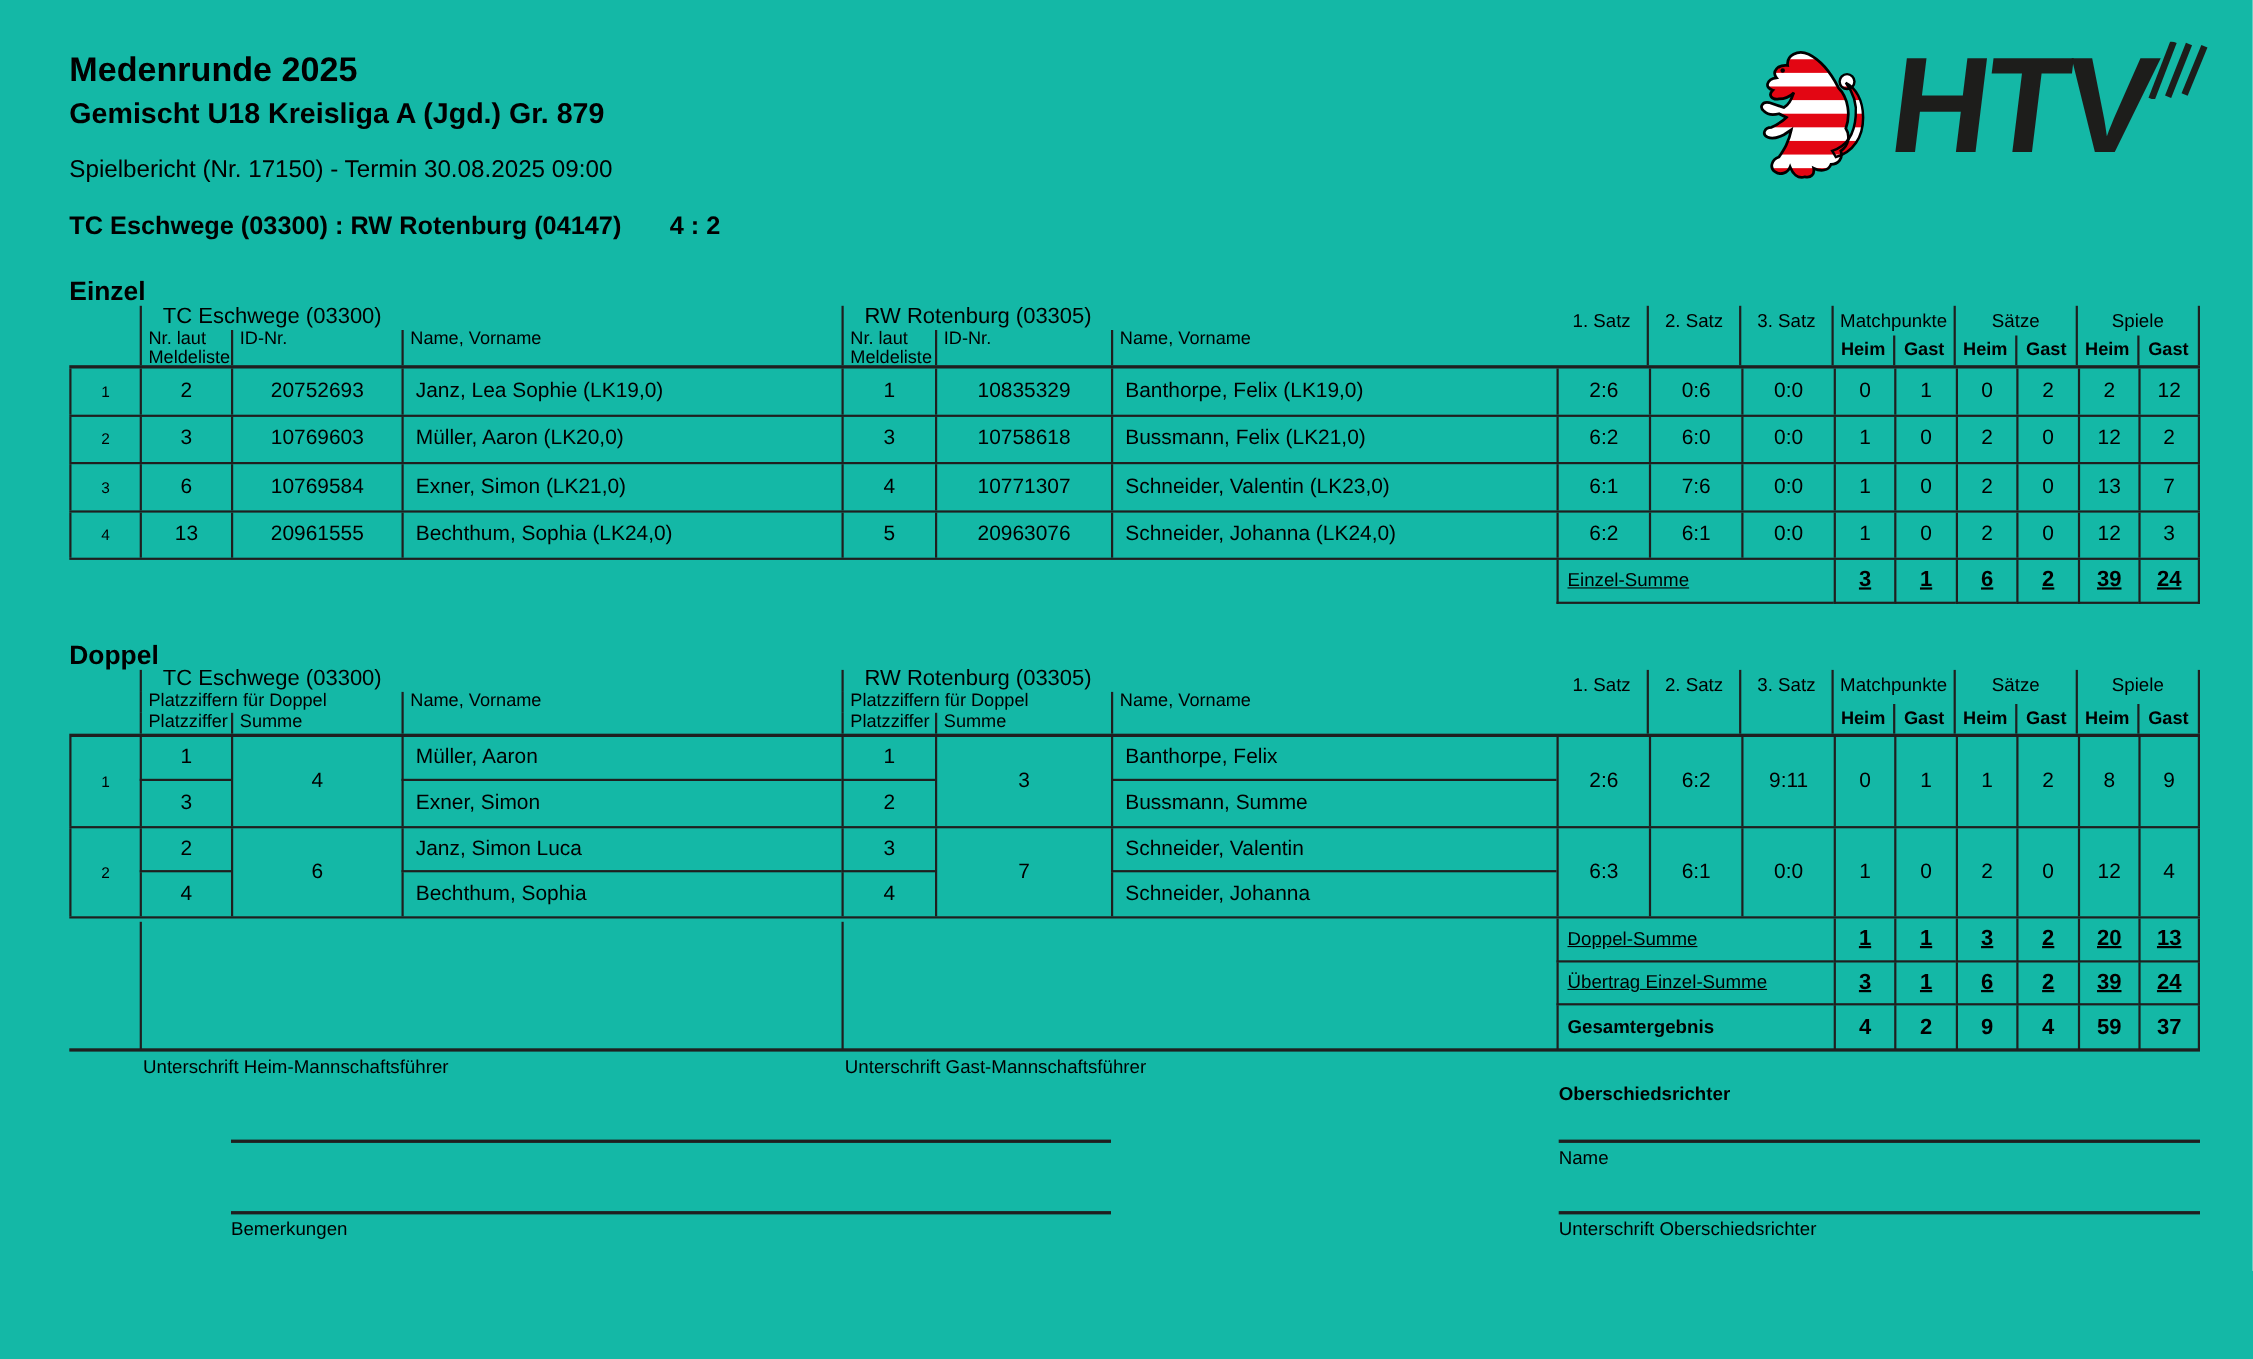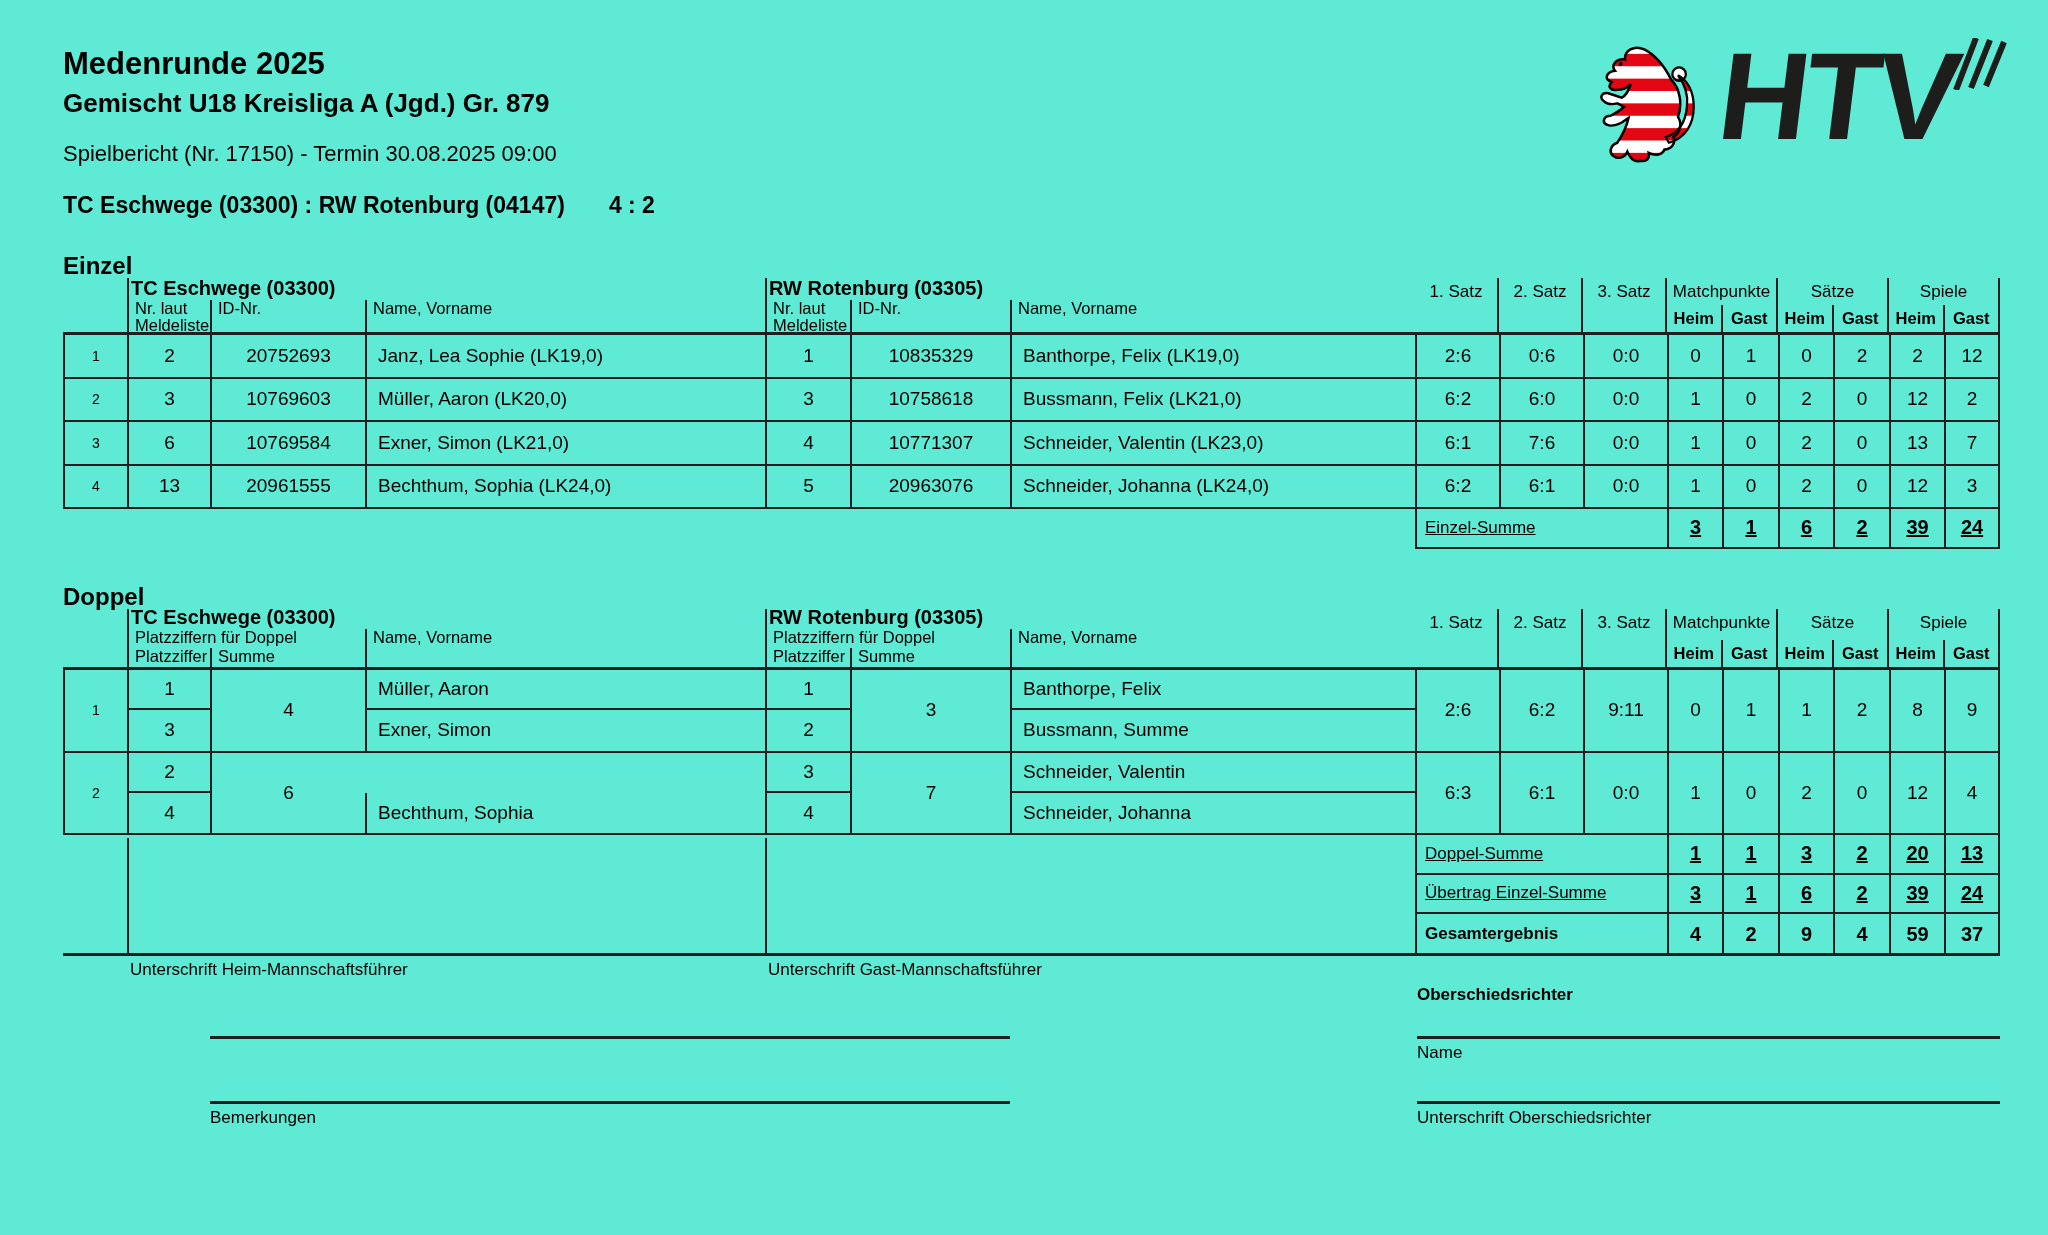--- a/index.html
+++ b/index.html
@@ -1,16 +1,16 @@
 <!DOCTYPE html>
 <html><head>
 <meta charset="utf-8">
 <style>
   html,body{margin:0;padding:0;background:#fff;}
-  .page{position:relative;width:2048px;height:1235px;background:#5eead4;overflow:hidden;
+  .page{position:relative;width:2048px;height:1235px;background:#14b8a6;overflow:hidden;
         font-family:"Liberation Sans","DejaVu Sans",sans-serif;color:#000;
         --cols:64px 83px 155px 400px 85px 160px 405px 84px 84px 84px 55px 56px 55px 56px 55px 56px;
         --bc:#1f1f1f;}
   .abs{position:absolute;}
   
   .title{font-size:31px;font-weight:bold;}
   .subtitle{font-size:26px;font-weight:bold;}
   .report{font-size:22px;}
   .matchline{font-size:23px;font-weight:bold;}
   .matchline .result{margin-left:44px;}
@@ -33,21 +33,21 @@
   .srow .bb{border-bottom:2.5px solid var(--bc);}
   .srow.tall{height:39.5px;text-decoration:underline;}
   .c{display:flex;align-items:center;justify-content:center;font-size:19px;box-sizing:border-box;}
   .l{justify-content:flex-start;padding-left:11px;}
   .bl{border-left:2px solid var(--bc);}
   .br{border-right:2px solid var(--bc);}
   .bb2{border-bottom:2px solid var(--bc);}
   .sm{font-size:14px;}
   .v{font-weight:bold;font-size:20px;}
   .lab{font-size:17px;padding-left:8px;}
-  .teamname{font-size:20px;font-weight:bold;align-items:flex-end;justify-content:flex-start;padding-left:2px;}
+  .teamname{font-size:20px;font-weight:normal;align-items:flex-end;justify-content:flex-start;padding-left:19px;}
   .sub{font-size:16.5px;justify-content:flex-start;padding-left:6px;align-items:flex-start;line-height:17px;}
   .satzh{display:flex;justify-content:center;align-items:flex-start;padding-top:4px;font-size:17px;box-sizing:border-box;}
   .grp{display:flex;flex-direction:column;box-sizing:border-box;}
   .grp .top{flex:1;display:flex;justify-content:center;align-items:flex-start;padding-top:4px;font-size:17px;}
   .grp .hg{display:flex;height:27px;}
   .grp .half{flex:1;display:flex;align-items:center;justify-content:center;font-size:16.5px;font-weight:bold;}
   .grp .half+.half{border-left:2px solid var(--bc);}
   .rs2{grid-row:1/3;}
   
   .g1{grid-column:1}.g2{grid-column:2}.g3{grid-column:3}.g4{grid-column:4}.g5{grid-column:5}
@@ -298,20 +298,21 @@
       <div class="c bl g14 rs2">2</div>
       <div class="c bl g15 rs2">8</div>
       <div class="c bl br g16 rs2">9</div>
     </div>
 
     <div class="dgroup">
       <div class="c bl sm g1 rs2">2</div>
       <div class="c bl bb2 g2 r1">2</div>
       <div class="c bl g2 r2">4</div>
       <div class="c bl g3 rs2">6</div>
+      <div class="c bl bb2 l g4 r1">Janz, Simon Luca</div>
       <div class="c bl l g4 r2">Bechthum, Sophia</div>
       <div class="c bl bb2 g5 r1">3</div>
       <div class="c bl g5 r2">4</div>
       <div class="c bl g6 rs2">7</div>
       <div class="c bl bb2 l g7 r1">Schneider, Valentin</div>
       <div class="c bl l g7 r2">Schneider, Johanna</div>
       <div class="c bl g8 rs2">6:3</div>
       <div class="c bl g9 rs2">6:1</div>
       <div class="c bl g10 rs2">0:0</div>
       <div class="c bl g11 rs2">1</div>

